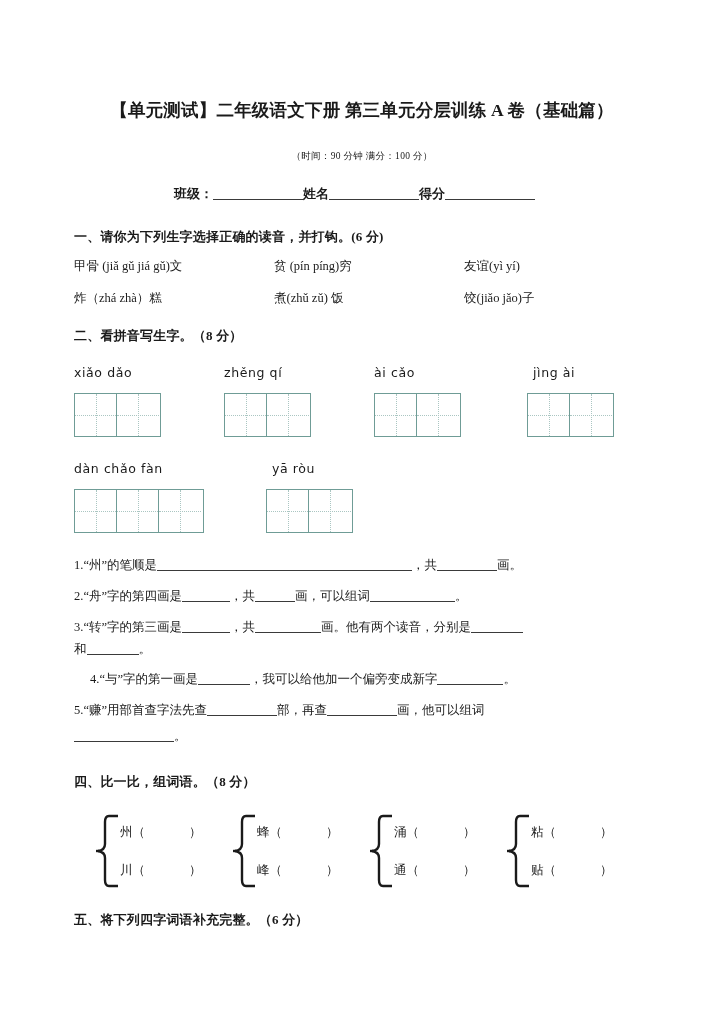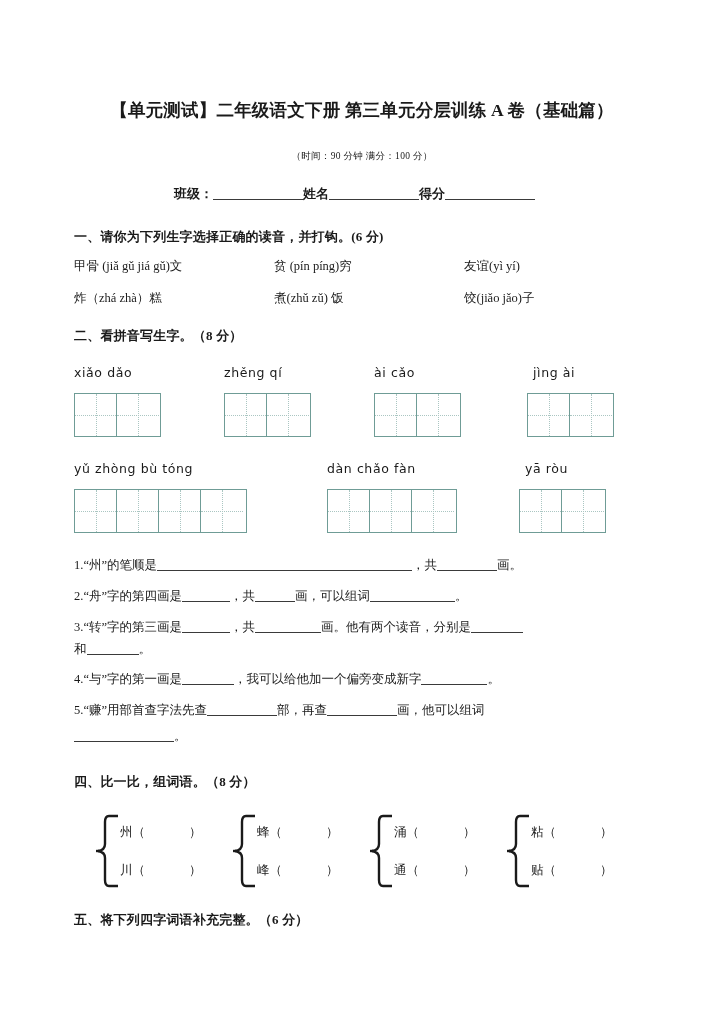--- a/index.html
+++ b/index.html
@@ -220,29 +220,20 @@
       <div class="grid-block" style="width:130px;">
         <div class="py-label" style="padding-left:14px;">jìng  ài</div>
         <div class="tzg" style="width:85px; margin-top:13px; margin-left:8px;">
           <div class="cell"></div>
           <div class="cell"></div>
         </div>
       </div>
     </div>
 
     <div style="display:flex; margin-top:24px;">
-      <div class="grid-block" style="width:253px;">
-        <div class="py-label">yǔ zhòng   bù  tóng</div>
-        <div class="tzg" style="width:171px; margin-top:13px;">
-          <div class="cell"></div>
-          <div class="cell"></div>
-          <div class="cell"></div>
-          <div class="cell"></div>
-        </div>
-      </div>
       <div class="grid-block" style="width:192px;">
         <div class="py-label">dàn  chǎo  fàn</div>
         <div class="tzg" style="width:128px; margin-top:13px;">
           <div class="cell"></div>
           <div class="cell"></div>
           <div class="cell"></div>
         </div>
       </div>
       <div class="grid-block" style="width:130px;">
         <div class="py-label" style="padding-left:6px;">yā  ròu</div>
@@ -264,21 +255,21 @@
       <span>2.“舟”字的第四画是</span><span class="ul u-48"></span><span>，共</span><span class="ul u-40"></span><span>画，可以组词</span><span class="ul u-85"></span><span>。</span>
     </p>
 
     <p class="q" style="margin:17px 0 0 0;">
       <span>3.“转”字的第三画是</span><span class="ul u-48"></span><span>，共</span><span class="ul u-66"></span><span>画。他有两个读音，分别是</span><span class="ul u-52"></span>
     </p>
     <p class="q" style="margin:9px 0 0 0;">
       <span>和</span><span class="ul u-52"></span><span>。</span>
     </p>
 
-    <p class="q" style="margin:16px 0 0 0;">
+    <p class="q" style="margin:16px 0 0 16px;">
       <span>4.“与”字的第一画是</span><span class="ul u-52"></span><span>，我可以给他加一个偏旁变成新字</span><span class="ul u-66"></span><span>。</span>
     </p>
 
     <p class="q" style="margin:17px 0 0 0;">
       <span>5.“赚”用部首查字法先查</span><span class="ul u-70"></span><span>部，再查</span><span class="ul u-70"></span><span>画，他可以组词</span>
     </p>
     <p class="q" style="margin:12px 0 0 0;">
       <span class="ul u-100"></span><span>。</span>
     </p>
   </div>

